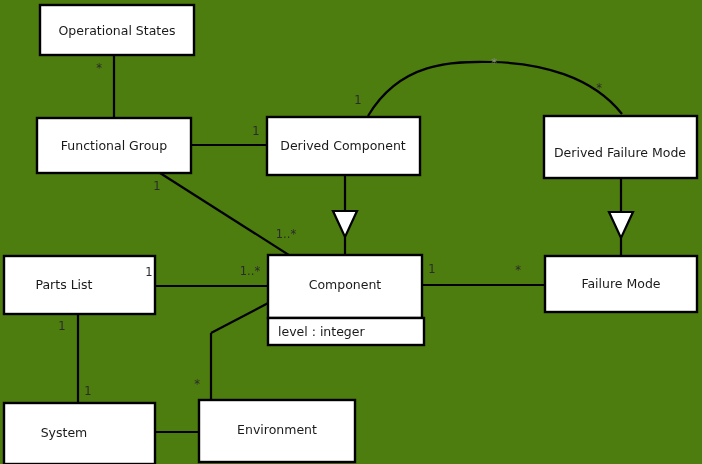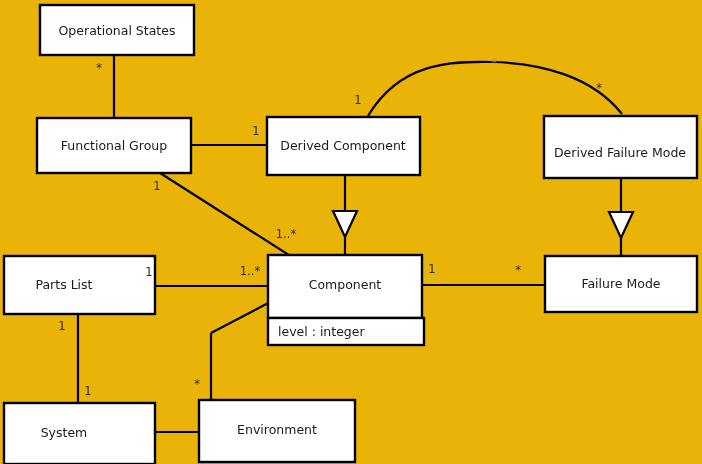--- a/index.html
+++ b/index.html
@@ -7,21 +7,21 @@
     padding: 0;
     background: #ffffff;
   }
   body {
     font-family: "DejaVu Sans", sans-serif;
   }
   #diagram-root {
     position: relative;
     width: 702px;
     height: 464px;
-    background: #eab308;
+    background: #4d7c0f;
     overflow: hidden;
   }
   svg#uml-canvas {
     display: block;
     width: 702px;
     height: 464px;
   }
   .cls-box {
     fill: #ffffff;
     stroke: #000000;

